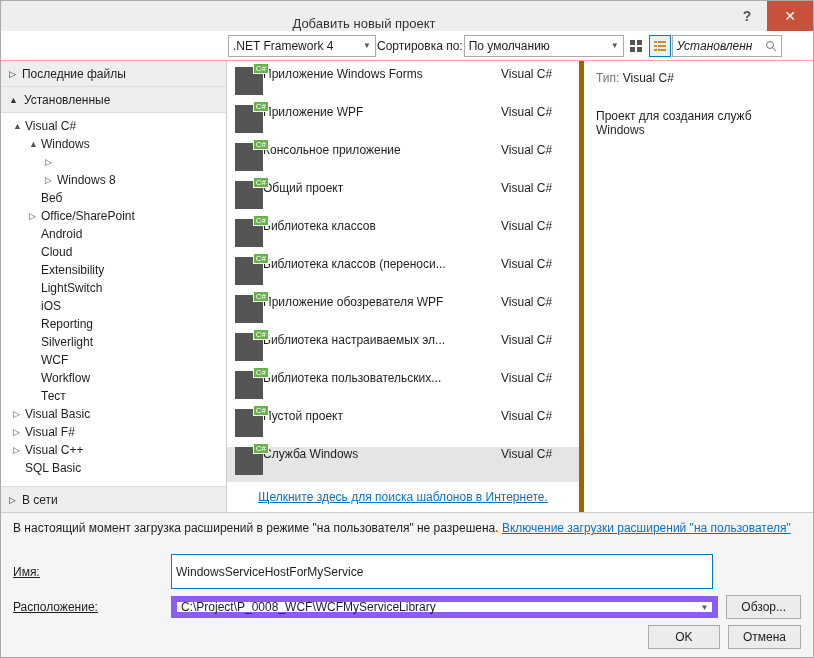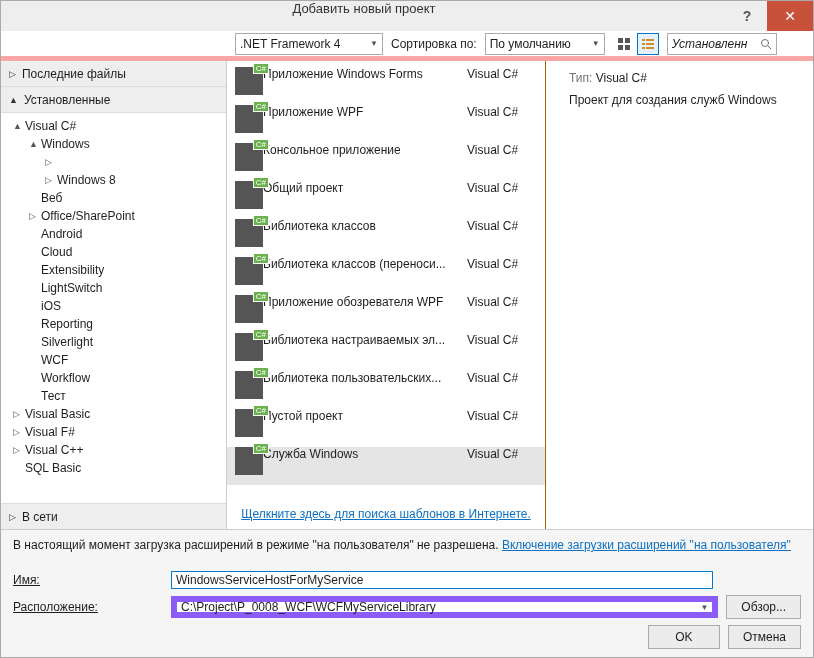--- a/index.html
+++ b/index.html
@@ -1,28 +1,28 @@
 <!DOCTYPE html>
 <html><head>
 <meta charset="utf-8">
 <style>
 *{box-sizing:border-box;margin:0;padding:0;font-family:"Segoe UI",Tahoma,sans-serif;font-size:12px;color:#1e1e1e}
 body{background:#fff;width:814px;height:658px;border:1px solid #aaa;display:flex;flex-direction:column;overflow:hidden}
-.titlebar{height:30px;background:#eee;display:flex;align-items:flex-start;position:relative}
+.titlebar{height:30px;background:#eee;display:flex;align-items:flex-end;position:relative}
 .titlebar .title{flex:1;text-align:center;font-size:13px;color:#333}
 .titlebar .btns{display:flex;height:100%}
 .titlebar .help{width:40px;display:flex;align-items:center;justify-content:center;color:#555;font-size:14px;font-weight:bold}
 .titlebar .close{width:46px;background:#c7513a;color:#fff;display:flex;align-items:center;justify-content:center;font-size:14px}
-.toolbar{height:30px;display:flex;align-items:center;border-bottom:5px solid #fca5a5;padding:8px 8px;gap:8px}
+.toolbar{height:30px;display:flex;align-items:center;border-bottom:1px solid #fca5a5;padding:8px 8px;gap:1px}
 .tb-spacer{width:218px}
 .combo{border:1px solid #ababab;background:#fff;height:22px;display:flex;align-items:center;padding:0 4px;gap:4px}
 .combo .arrow{font-size:8px;color:#555}
 .fw-combo{width:148px}
 .sort-label{color:#1e1e1e}
-.sort-combo{width:120px}
+.sort-combo{width:160px}
 .view-btns{display:flex;gap:2px}
 .view-btn{width:22px;height:22px;border:1px solid transparent;display:flex;align-items:center;justify-content:center}
 .view-btn.active{border-color:#007acc;background:#e6f2fa}
 .search-box{border:1px solid #ababab;height:22px;width:110px;display:flex;align-items:center;padding:0 4px;color:#6d6d6d;gap:4px;font-style:italic}
 .main{flex:1;display:flex;min-height:0}
 .col-left{width:226px;border-right:1px solid #ccc;display:flex;flex-direction:column;overflow:hidden}
 .section-hdr{height:26px;background:#eee;display:flex;align-items:center;padding:0 8px;gap:6px;border-bottom:1px solid #ddd}
 .section-hdr .tri{font-size:9px;color:#333}
 .tree{flex:1;overflow:auto;padding:4px 0}
 .tree-item{height:18px;display:flex;align-items:center;padding-left:8px;white-space:nowrap;overflow:hidden;text-overflow:ellipsis}
@@ -34,31 +34,31 @@
 .col-mid{flex:1;display:flex;flex-direction:column;min-width:0}
 .template-list{flex:1;overflow:auto;padding:6px 0}
 .trow{height:38px;display:flex;align-items:flex-start;padding:0 8px;}
 .trow.selected{background:#e5e5e5}
 .ticon{width:28px;height:28px;background:#555;position:relative;flex-shrink:0;display:flex;align-items:center;justify-content:center;color:#fff;font-size:10px}
 .ticon::after{content:"C#";position:absolute;top:-4px;right:-6px;background:#6ab04c;color:#fff;font-size:8px;padding:0 2px;border:1px solid #fff}
 .tname{flex:1;overflow:hidden;text-overflow:ellipsis;white-space:nowrap}
 .tlang{width:70px;color:#1e1e1e;flex-shrink:0}
 .link-row{text-align:center;padding:8px 4px}
 .link-row a{color:#0e70c0;text-decoration:underline;cursor:pointer}
-.col-right{width:268px;border-left:1px solid #a16207;padding:10px 23px}
+.col-right{width:234px;border-left:5px solid #a16207;padding:10px 12px}
 .col-right .lbl{color:#717171;display:inline}
 .col-right .val{display:inline}
-.col-right .desc{margin-top:8px}
+.col-right .desc{margin-top:24px}
 .bottom{border-top:1px solid #ccc;padding:8px 12px;background:#f5f5f5}
 .warn{color:#444;margin-bottom:19px}
 .warn a{color:#0e70c0;text-decoration:underline}
 .form-row{display:flex;align-items:center;margin-bottom:6px;gap:8px}
 .form-row .flabel{width:150px;text-decoration:underline}
 .form-row .flabel .u{text-decoration:underline}
-.form-row input{border:1px solid #007acc;height:18px;padding:0 4px;flex:1;font-size:12px;background:#fff}
+.form-row input{border:1px solid #007acc;height:35px;padding:0 4px;flex:1;font-size:12px;background:#fff}
 .form-row .loc-combo{border:6px solid #8b5cf6;height:22px;flex:1;display:flex;align-items:center;padding:0 4px;background:#fff}
 .form-row .loc-combo .arrow{font-size:8px;color:#555;margin-left:auto}
 .btn{border:1px solid #ababab;background:#ececec;height:24px;padding:0 14px;min-width:72px;display:inline-flex;align-items:center;justify-content:center;cursor:pointer}
 .dlg-btns{display:flex;justify-content:flex-end;gap:8px;margin-top:6px}
 svg{display:block}
 </style>
 </head>
 <body>
 
 <div class="titlebar">

